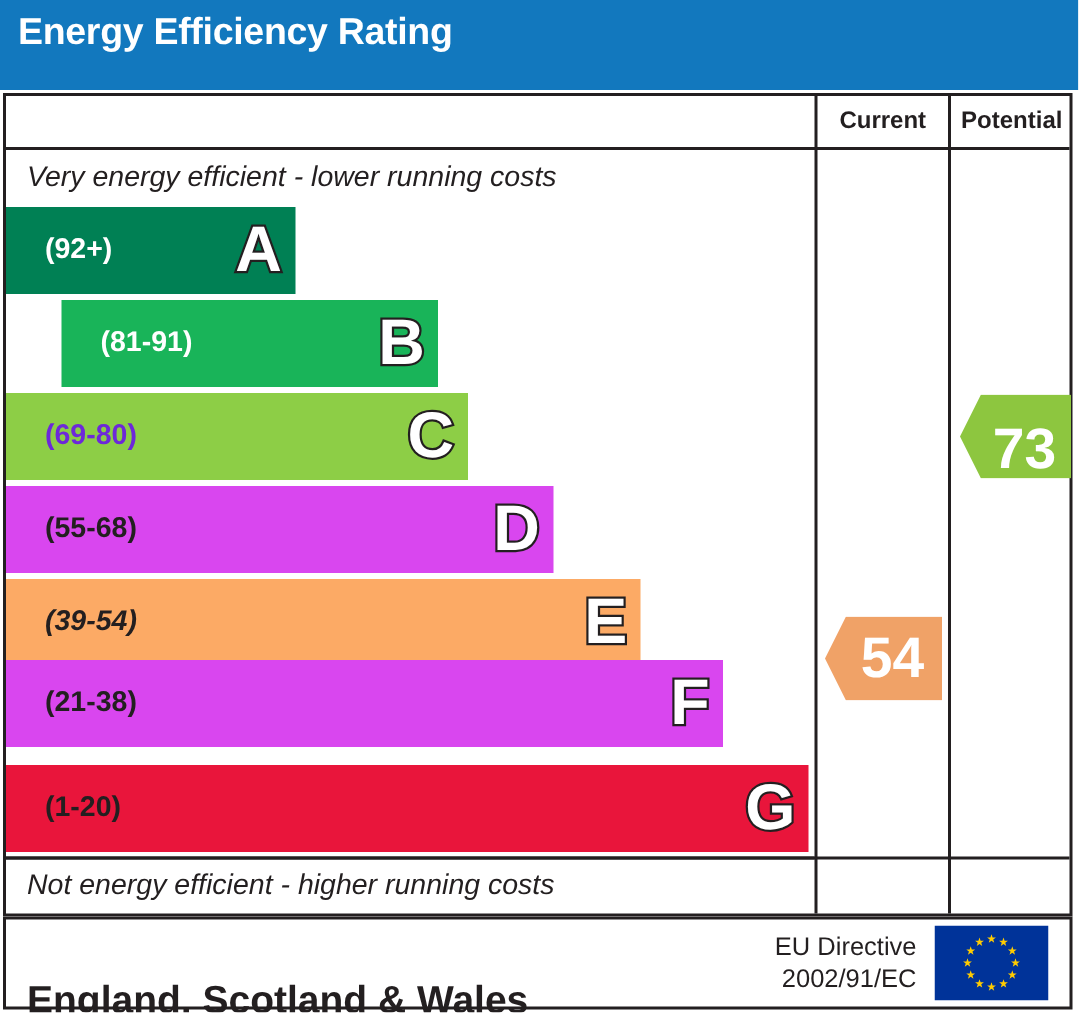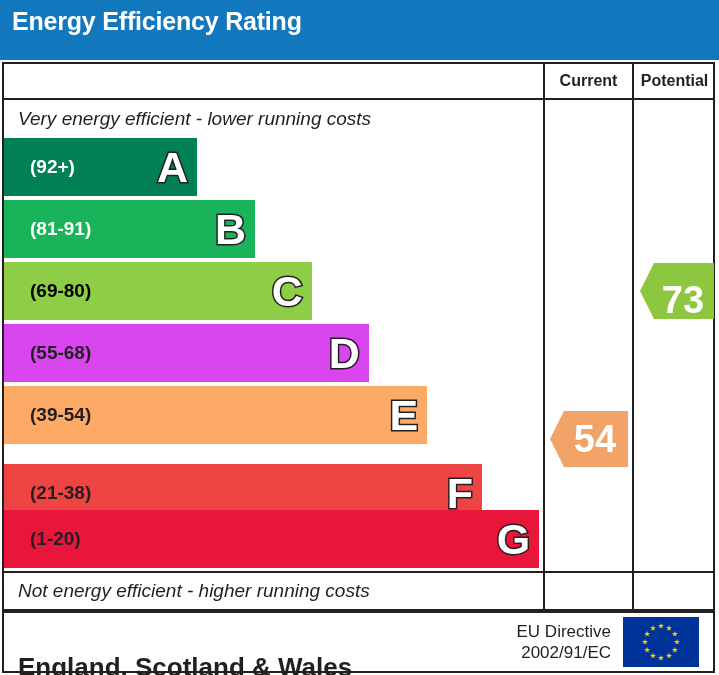--- a/index.html
+++ b/index.html
@@ -222,37 +222,37 @@
     <div class="hdr-label current">Current</div>
     <div class="hdr-label potential">Potential</div>
 
     <div class="caption top">Very energy efficient - lower running costs</div>
 
     <div class="bands" id="bands">
         <div class="band" style="top: 0px; width: 35.8%; background: rgb(0, 128, 84);">
           <span class="band-range" style="color: rgb(255, 255, 255);">(92+)</span>
           <span class="band-letter">A</span>
         </div>
-        <div class="band" style="top: 62px; width: 46.6%; background: rgb(25, 180, 89);">
+        <div class="band" style="top: 62px; width: 46.6%; background: rgb(25, 180, 89); margin-left: 37px;">
           <span class="band-range" style="color: rgb(255, 255, 255);">(81-91)</span>
           <span class="band-letter">B</span>
         </div>
         <div class="band" style="top: 124px; width: 57.1%; background: rgb(141, 206, 70);">
-          <span class="band-range" style="color: #000000;">(69-80)</span>
+          <span class="band-range" style="color: #6d28d9;">(69-80)</span>
           <span class="band-letter">C</span>
         </div>
         <div class="band" style="top: 186px; width: 67.7%; background: #d946ef;">
           <span class="band-range" style="color: rgb(35, 31, 32);">(55-68)</span>
           <span class="band-letter">D</span>
         </div>
         <div class="band" style="top: 248px; width: 78.5%; background: rgb(252, 170, 101);">
-          <span class="band-range" style="color: rgb(35, 31, 32);">(39-54)</span>
+          <span class="band-range" style="color: rgb(35, 31, 32); font-style: italic;">(39-54)</span>
           <span class="band-letter">E</span>
         </div>
-        <div class="band" style="top: 326px; width: 88.7%; background: #ef4444; text-align: right;">
+        <div class="band" style="top: 302px; width: 88.7%; background: #d946ef; text-align: right;">
           <span class="band-range" style="color: rgb(35, 31, 32);">(21-38)</span>
           <span class="band-letter">F</span>
         </div>
         <div class="band" style="top: 372px; width: 99.3%; background: rgb(233, 21, 59);">
           <span class="band-range" style="color: rgb(35, 31, 32);">(1-20)</span>
           <span class="band-letter">G</span>
         </div>
       </div>
 
     <div id="arrows">

